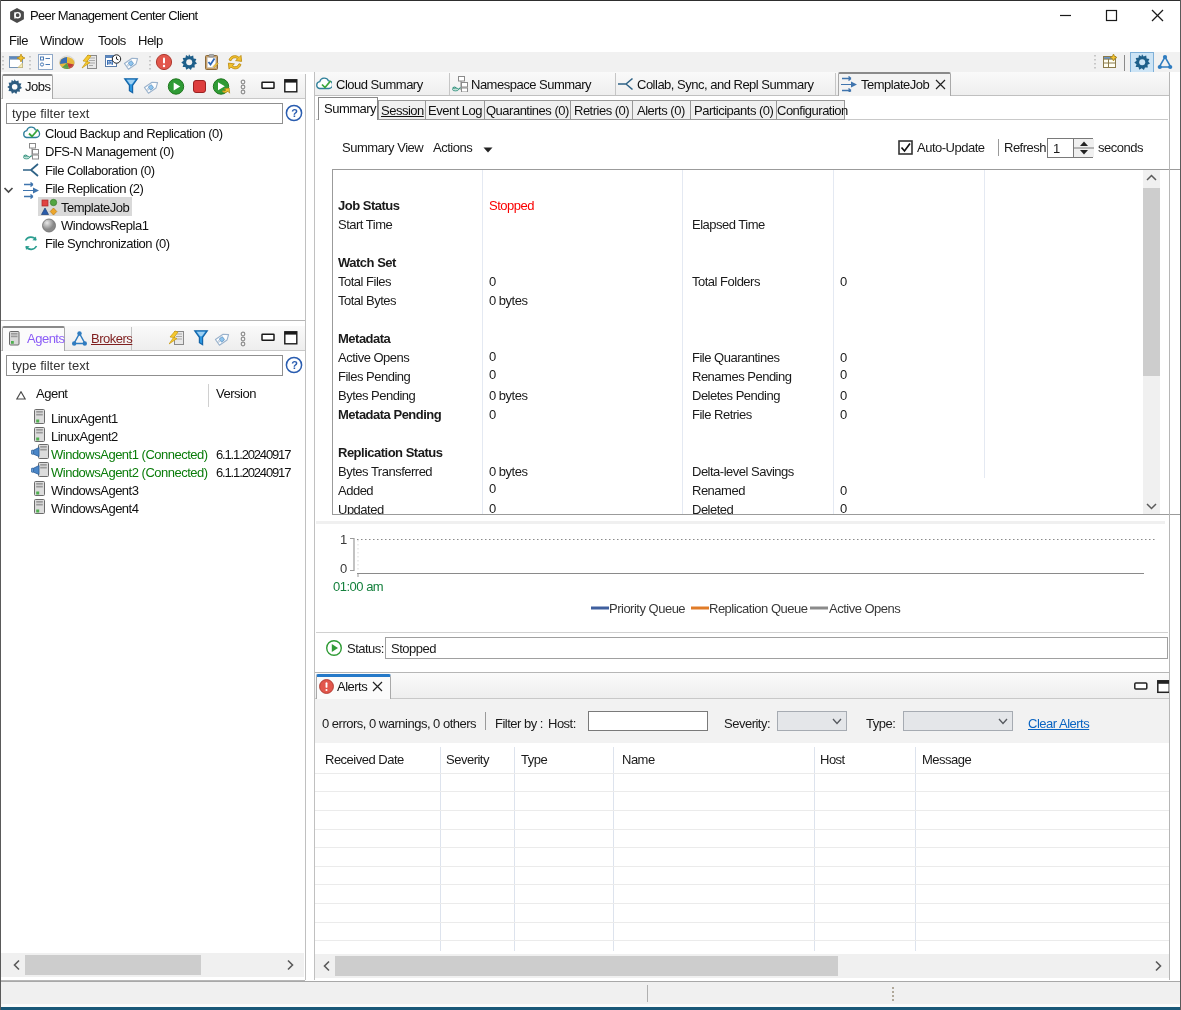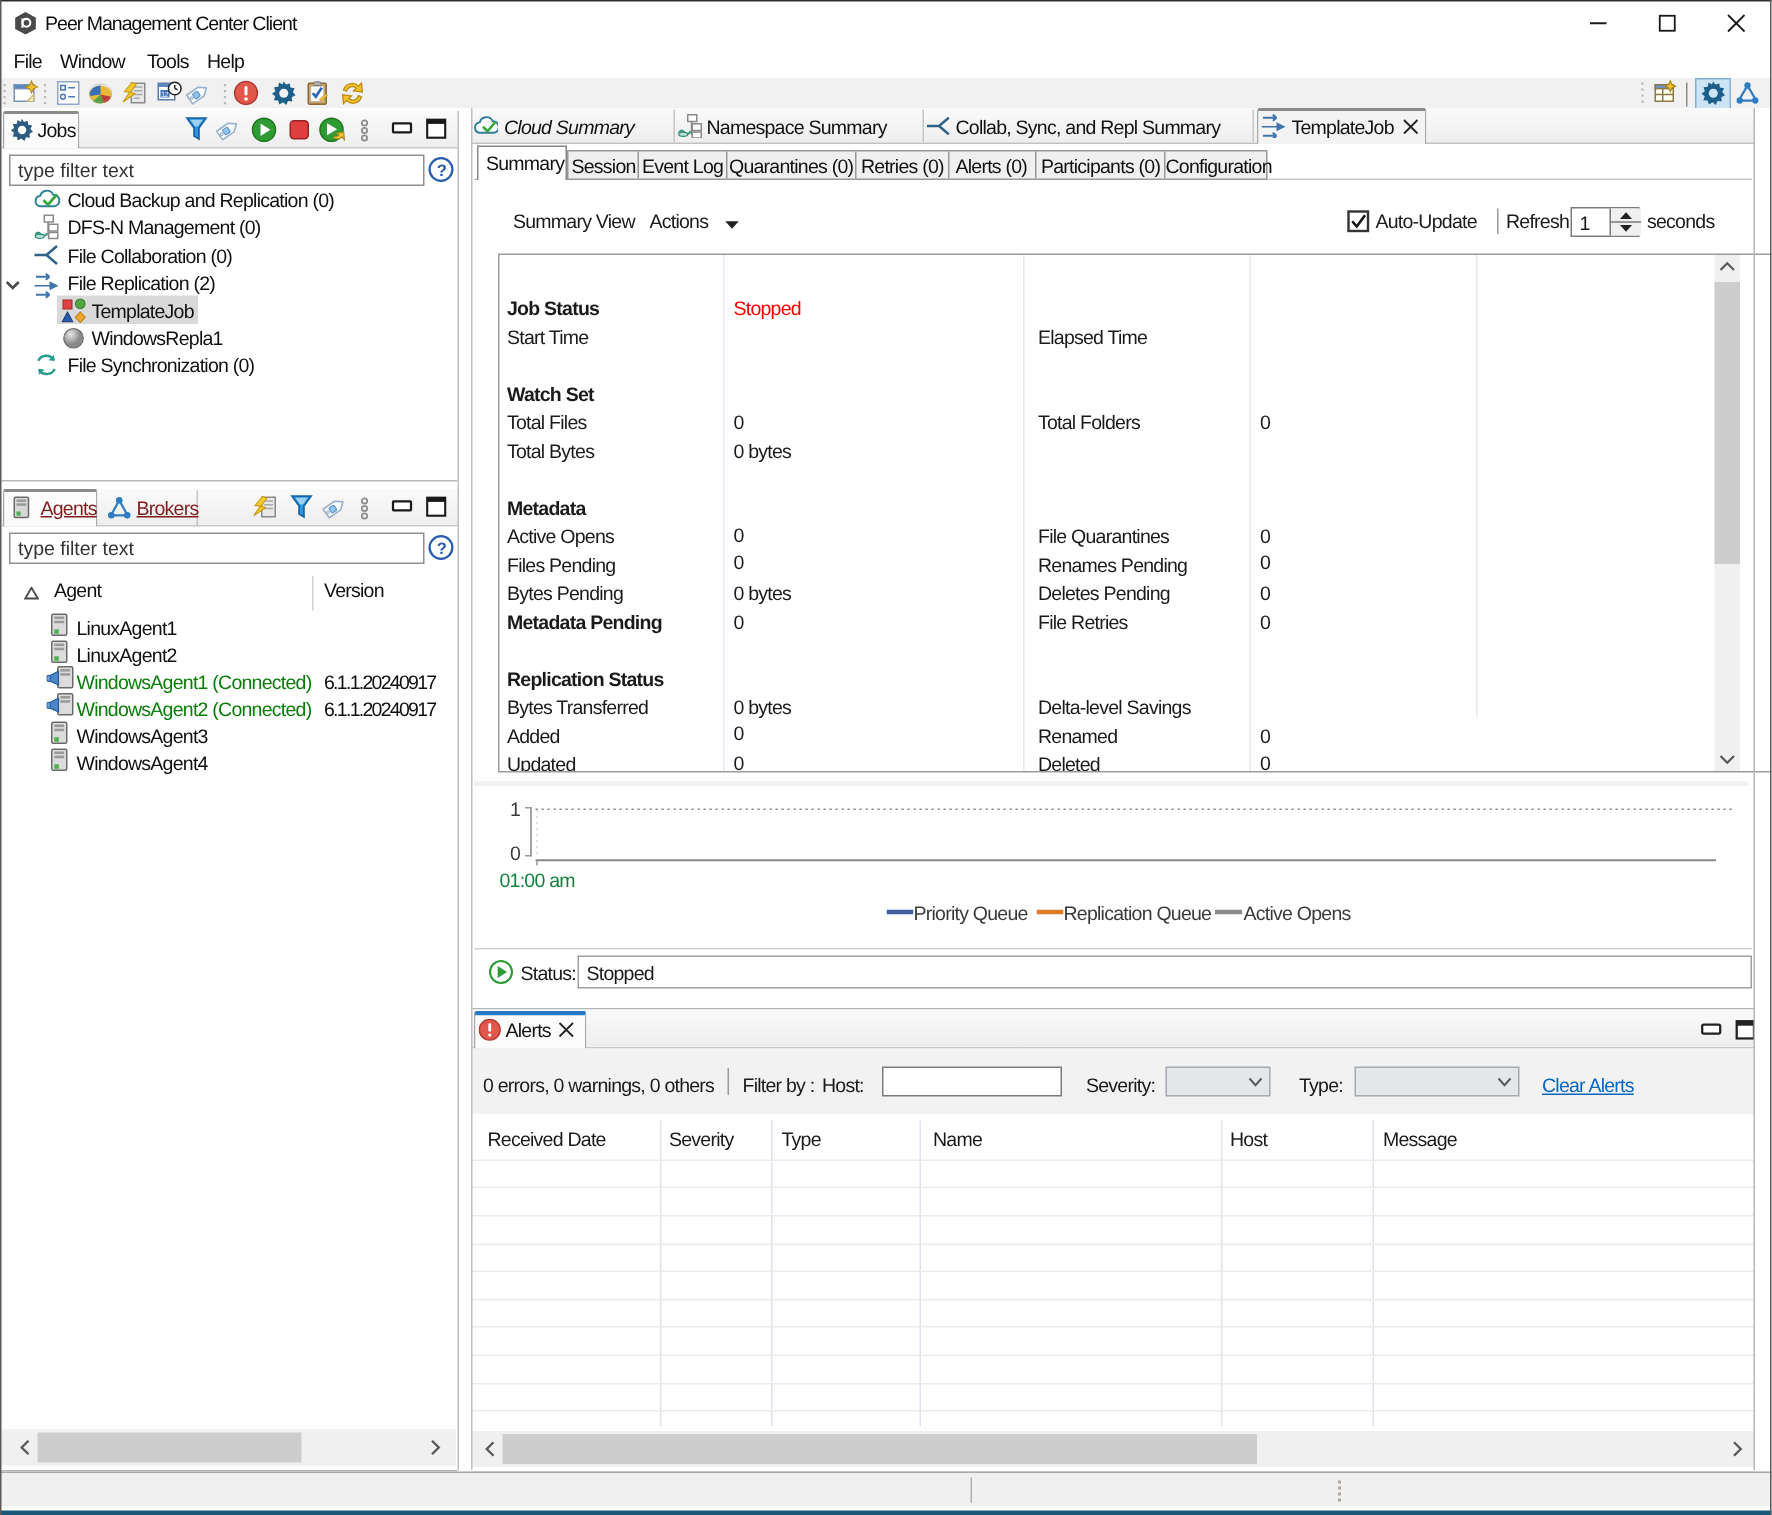--- a/index.html
+++ b/index.html
@@ -242,21 +242,21 @@
 <div class="abs" style="left:1px;top:326px;width:304px;height:654px;background:#fff;border-bottom:1px solid #b6b6b6;">
   <div class="ctab-strip" style="left:0;top:0;width:304px;height:24px;border-bottom:1px solid #c8c8c8;"></div>
   <div class="vtab" style="left:1px;top:0px;width:63px;height:25px;"></div>
   <div class="abs" style="left:65px;top:1px;width:65px;height:23px;border-right:1px solid #c4c4c4;"></div>
   <svg class="ico" style="left:7px;top:4px" width="14" height="17" viewBox="0 0 14 17">
     <rect x="1.5" y="1.5" width="9.5" height="13.5" rx="1" fill="#d8d8d8" stroke="#6a6a6a"></rect>
     <rect x="3" y="3" width="6.5" height="1.6" fill="#9a9a9a"></rect>
     <rect x="3" y="5.6" width="6.5" height="1.6" fill="#9a9a9a"></rect>
     <rect x="3" y="11" width="2.8" height="2.8" fill="#4faf4f"></rect>
   </svg>
-  <span class="tx" style="left:26px;top:5px;color:#7f1d1d;text-decoration:underline;">Agents</span>
+  <span class="tx" style="left:26px;top:5px;color:#8b5cf6;">Agents</span>
   <svg class="ico" style="left:70px;top:4px" width="17" height="17" viewBox="0 0 17 17">
     <path d="M8.5,3.5 L14,13.5 L3,13.5 Z" fill="none" stroke="#2f7cc0" stroke-width="1.5"></path>
     <circle cx="8.5" cy="3.5" r="2.2" fill="#2f7cc0"></circle>
         <circle cx="3.2" cy="13.5" r="2.2" fill="#2f7cc0"></circle>
         <circle cx="13.8" cy="13.5" r="2.2" fill="#2f7cc0"></circle>
   </svg>
   <span class="tx" style="left:90px;top:5px;color:#7f1d1d;text-decoration:underline;">Brokers</span>
   <svg class="ico" style="left:168px;top:4px" width="136" height="17" viewBox="0 0 136 17">
     <g transform="translate(0,0)">
       <rect x="5.5" y="1.5" width="9" height="13" fill="#e8e8e8" stroke="#8a8a8a"></rect>
@@ -350,21 +350,21 @@
 <div class="abs" style="left:314px;top:72px;width:856px;height:600px;background:#fff;">
   <div class="ctab-strip" style="left:0;top:0;width:856px;height:23px;border-bottom:1px solid #c0c0c0;"></div>
   <div class="abs" style="left:2px;top:1px;width:133px;height:22px;border-right:1px solid #c6c6c6;"></div>
   <div class="abs" style="left:135px;top:1px;width:166px;height:22px;border-right:1px solid #c6c6c6;"></div>
   <div class="abs" style="left:301px;top:1px;width:220px;height:22px;border-right:1px solid #c6c6c6;"></div>
   <div class="vtab" style="left:524px;top:0;width:113px;height:24px;background:#f3f3f3;"></div>
   <svg class="ico" style="left:2px;top:4px" width="16" height="16" viewBox="0 0 16 16">
     <path d="M3.5,12.5 A3.5,3.5 0 0,1 3.8,5.6 A4.6,4.6 0 0,1 12.5,4.9 A3.8,3.8 0 0,1 13,12.5 Z" fill="#fdfefe" stroke="#2e7f9a" stroke-width="1.3"></path>
     <path d="M6,8.5 L9,11.5 L14.5,5" fill="none" stroke="#3aa63a" stroke-width="1.7"></path>
   </svg>
-  <span class="tx" style="left:22px;top:5px;color:#111;font-style:italic;">Cloud Summary</span>
+  <span class="tx" style="left:22px;top:5px;color:#111;">Cloud Summary</span>
   <svg class="ico" style="left:138px;top:4px" width="16" height="16" viewBox="0 0 16 16">
     <rect x="6.5" y="0.5" width="6" height="4.5" fill="#fff" stroke="#8a8a8a"></rect>
     <rect x="9.5" y="6.5" width="6" height="4.5" fill="#fff" stroke="#8a8a8a"></rect>
     <rect x="9.5" y="12" width="6" height="4" fill="#fff" stroke="#8a8a8a"></rect>
     <path d="M9,5 L9,14" fill="none" stroke="#8a8a8a"></path>
     <path d="M0.5,12.5 q2,-3 4,0 q2,2 4,-1" fill="none" stroke="#2e8f7a" stroke-width="1.2"></path>
     <ellipse cx="3.5" cy="13.5" rx="3" ry="1.4" fill="#bfe0d8" stroke="#2e8f7a" stroke-width="0.8"></ellipse>
   </svg>
   <span class="tx" style="left:157px;top:5px;color:#111;">Namespace Summary</span>
   <svg class="ico" style="left:304px;top:4px" width="16" height="16" viewBox="0 0 16 16">
@@ -384,21 +384,21 @@
     <div class="abs" style="left:2px;top:22px;width:852px;height:1px;background:#c9c9c9;"></div>
     <div class="abs" style="left:64px;top:3px;width:467px;height:20px;box-sizing:border-box;background:#f0f0f0;border:1px solid #989898;"></div>
     <div class="abs" style="left:111px;top:4px;width:1px;height:18px;background:#989898;"></div>
     <div class="abs" style="left:170px;top:4px;width:1px;height:18px;background:#989898;"></div>
     <div class="abs" style="left:256px;top:4px;width:1px;height:18px;background:#989898;"></div>
     <div class="abs" style="left:318px;top:4px;width:1px;height:18px;background:#989898;"></div>
     <div class="abs" style="left:376px;top:4px;width:1px;height:18px;background:#989898;"></div>
     <div class="abs" style="left:462px;top:4px;width:1px;height:18px;background:#989898;"></div>
     <div class="abs" style="left:4px;top:0;width:60px;height:23px;box-sizing:border-box;background:#fff;border:1px solid #888;border-bottom:none;"></div>
     <span class="tx" style="left:10px;top:4px;">Summary</span>
-    <span class="tx" style="left:67px;top:6px;">Session</span>
+    <span class="tx" style="left:67px;top:6px;text-decoration:underline;">Session</span>
     <span class="tx" style="left:114px;top:6px;">Event Log</span>
     <span class="tx" style="left:172px;top:6px;">Quarantines (0)</span>
     <span class="tx" style="left:260px;top:6px;">Retries (0)</span>
     <span class="tx" style="left:323px;top:6px;">Alerts (0)</span>
     <span class="tx" style="left:380px;top:6px;">Participants (0)</span>
     <span class="tx" style="left:463px;top:6px;">Configuration</span>
   </div>
   <span class="tx" style="left:28px;top:68px;color:#1a1a1a;">Summary View</span>
   <span class="tx" style="left:119px;top:68px;color:#1a1a1a;">Actions</span>
   <svg class="ico" style="left:168px;top:74px" width="12" height="8" viewBox="0 0 12 8">

